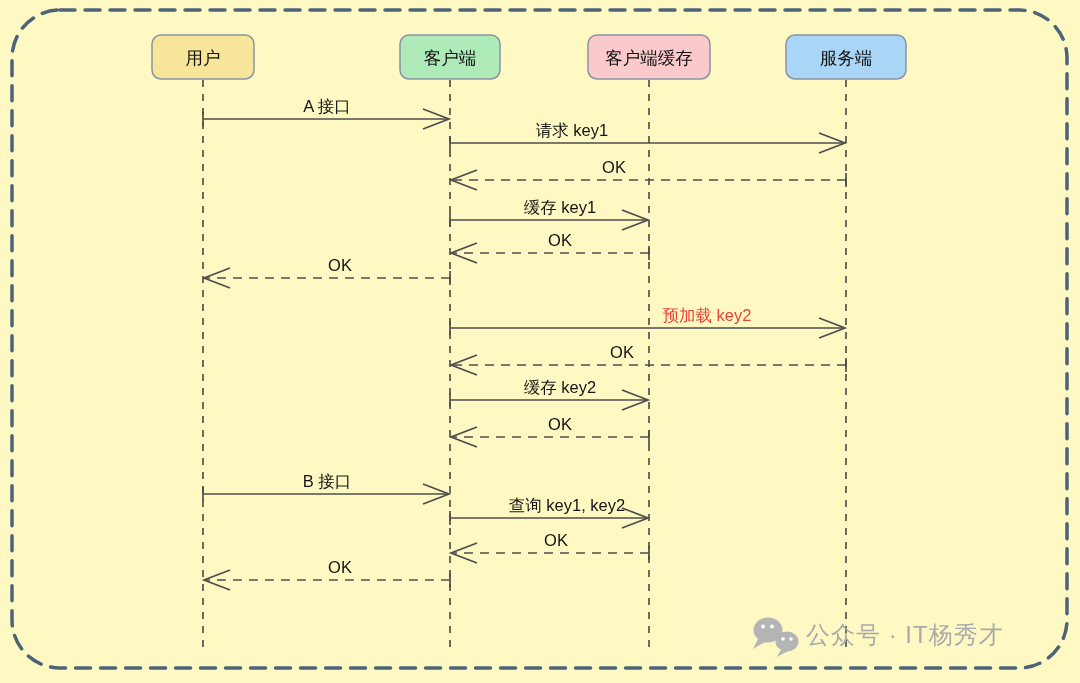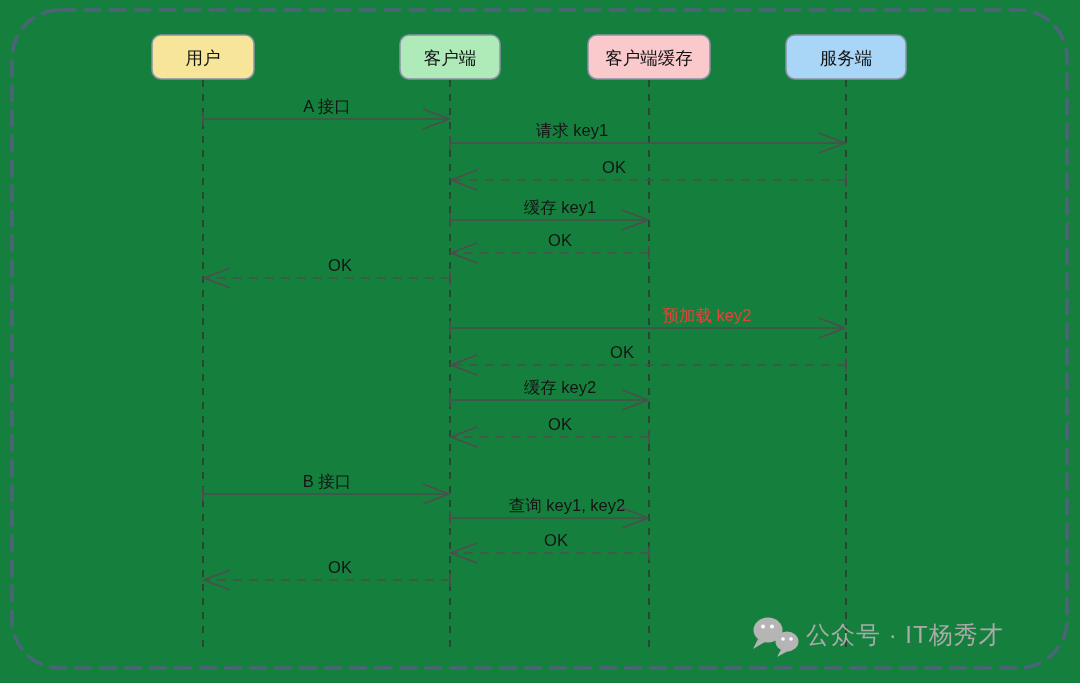--- a/index.html
+++ b/index.html
@@ -5,21 +5,21 @@
   html, body {
     margin: 0;
     padding: 0;
     background: #ffffff;
     font-family: "Liberation Sans", "DejaVu Sans", sans-serif;
   }
   .stage {
     position: relative;
     width: 1080px;
     height: 683px;
-    background: #15803d;
+    background: #fef9c3;
     overflow: hidden;
   }
   svg text {
     font-family: "Liberation Sans", "DejaVu Sans", sans-serif;
   }
 </style>
 </head>
 <body>
 
 <div class="stage">

